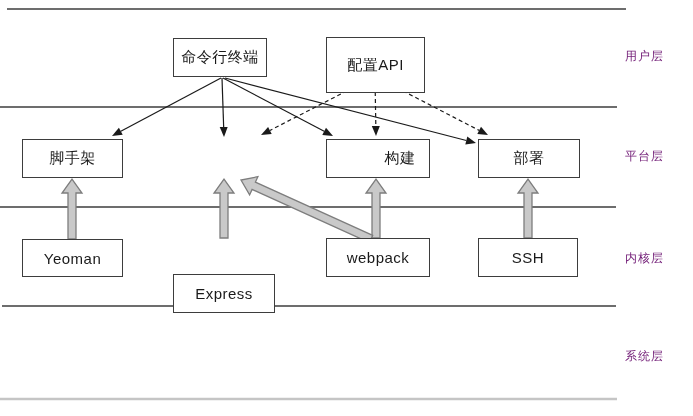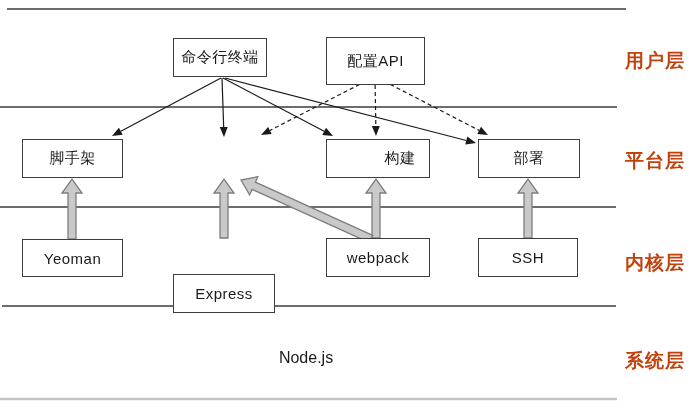--- a/index.html
+++ b/index.html
@@ -28,36 +28,35 @@
     display: flex;
     align-items: center;
     justify-content: center;
     font-size: 15px;
     color: #1a1a1a;
     letter-spacing: 0.5px;
     white-space: nowrap;
   }
   .layer-label {
     position: absolute;
-    font-size: 19px;
-    color: #c2410c;
+    font-size: 12px;
+    color: #701a75;
     letter-spacing: 1px;
     white-space: nowrap;
-    font-weight: bold;
   }
   .plain-label {
     position: absolute;
     font-size: 16px;
     color: #1a1a1a;
     text-align: center;
     white-space: nowrap;
   }
   
   #node-cli          { left:173px; top:38px;  width:94px;  height:39px; }
-  #node-config_api   { left:326px; top:37px;  width:99px;  height:48px; }
+  #node-config_api   { left:326px; top:37px;  width:99px;  height:56px; }
   #node-scaffold     { left:22px;  top:139px; width:101px; height:39px; }
   #node-local_server { left:173px; top:139px; width:102px; height:39px; }
   #node-build        { left:326px; top:139px; width:104px; height:39px;padding-left:44px; }
   #node-deploy       { left:478px; top:139px; width:102px; height:39px; }
   #node-yeoman       { left:22px;  top:239px; width:101px; height:38px; }
   #node-express      { left:173px; top:238px; width:102px; height:39px;margin-top:36px; }
   #node-webpack      { left:326px; top:238px; width:104px; height:39px; }
   #node-ssh          { left:478px; top:238px; width:100px; height:39px; }
   #label-user-layer     { left:625px; top:48px;  }
   #label-platform-layer { left:625px; top:148px; }
@@ -117,19 +116,18 @@
   <div class="node" id="node-express">
     <span>Express</span>
   </div>
   <div class="node" id="node-ssh">
     <span>SSH</span>
   </div>
   <div class="node" id="node-webpack">
     <span>webpack</span>
   </div>
 
-  <div class="plain-label" id="node-nodejs">Node.js</div>
 
   <div class="layer-label" id="label-user-layer">用户层</div>
   <div class="layer-label" id="label-platform-layer">平台层</div>
   <div class="layer-label" id="label-kernel-layer">内核层</div>
   <div class="layer-label" id="label-system-layer">系统层</div>
 </div>
 
 </body></html>

